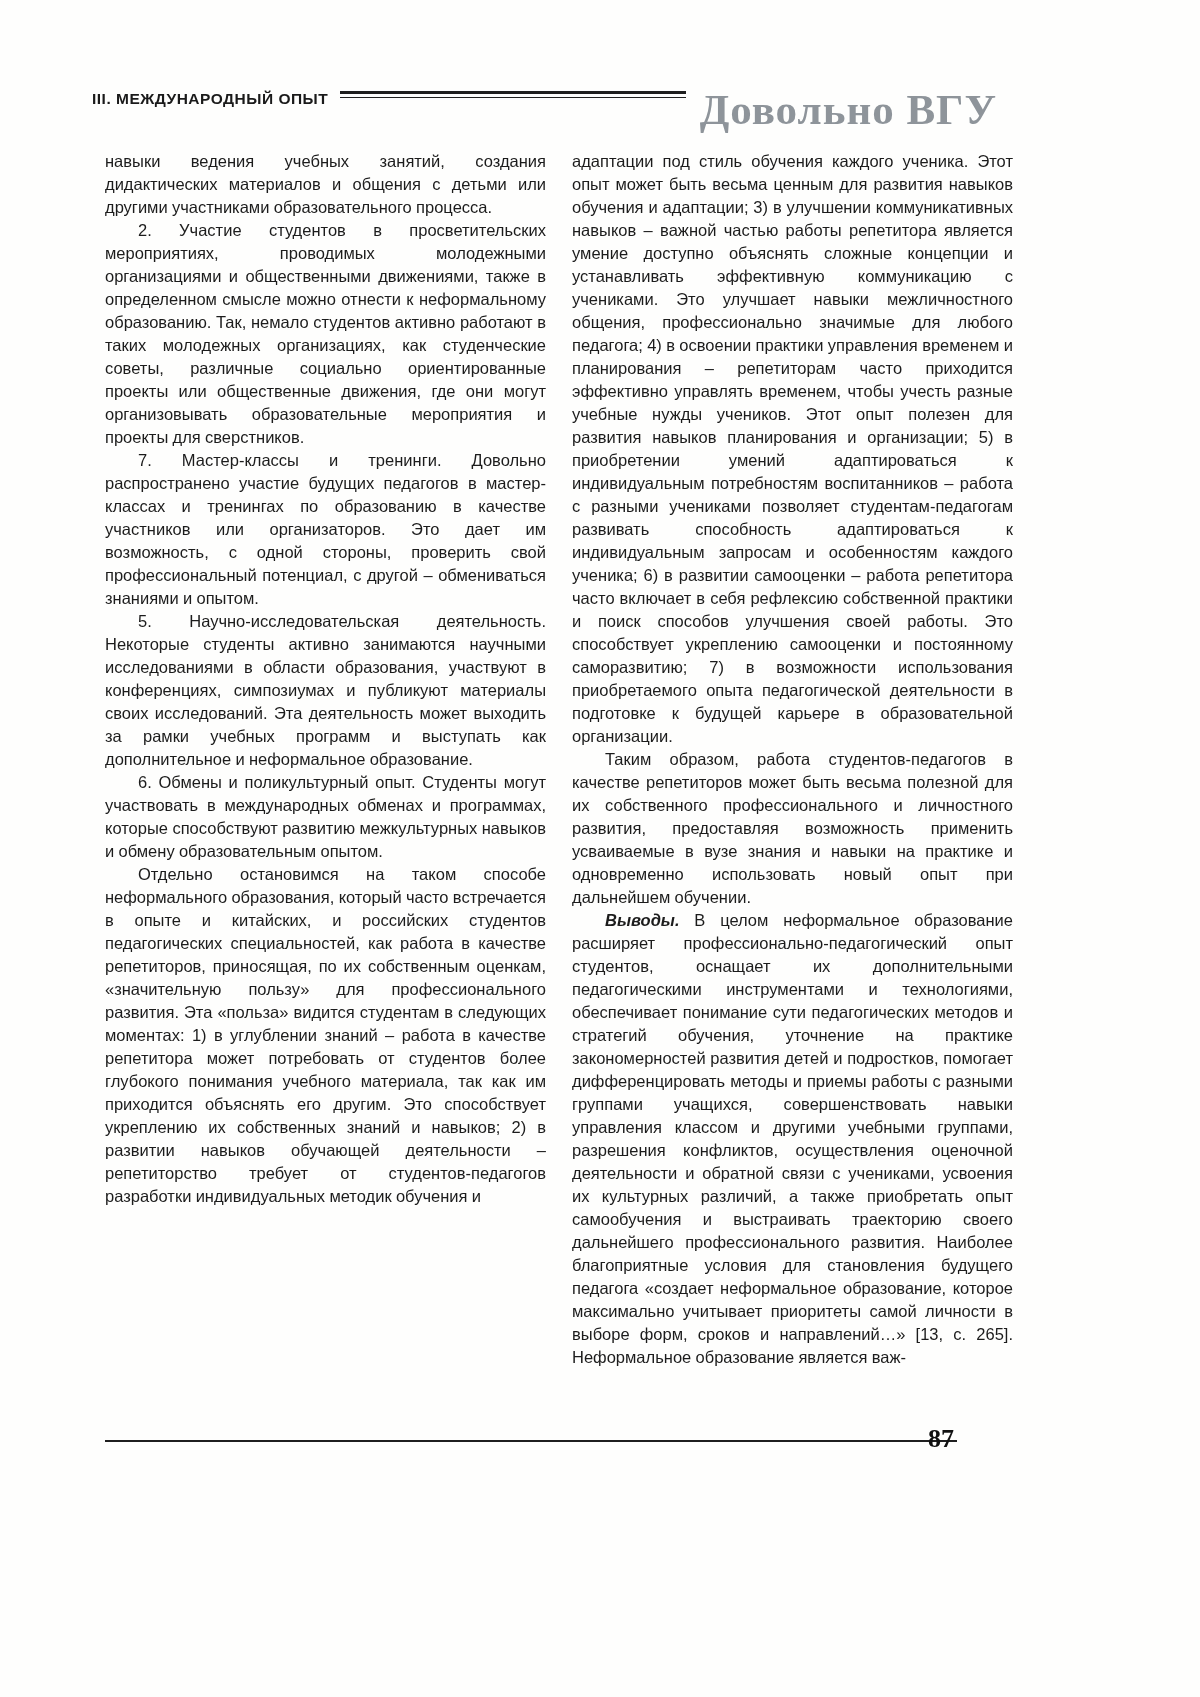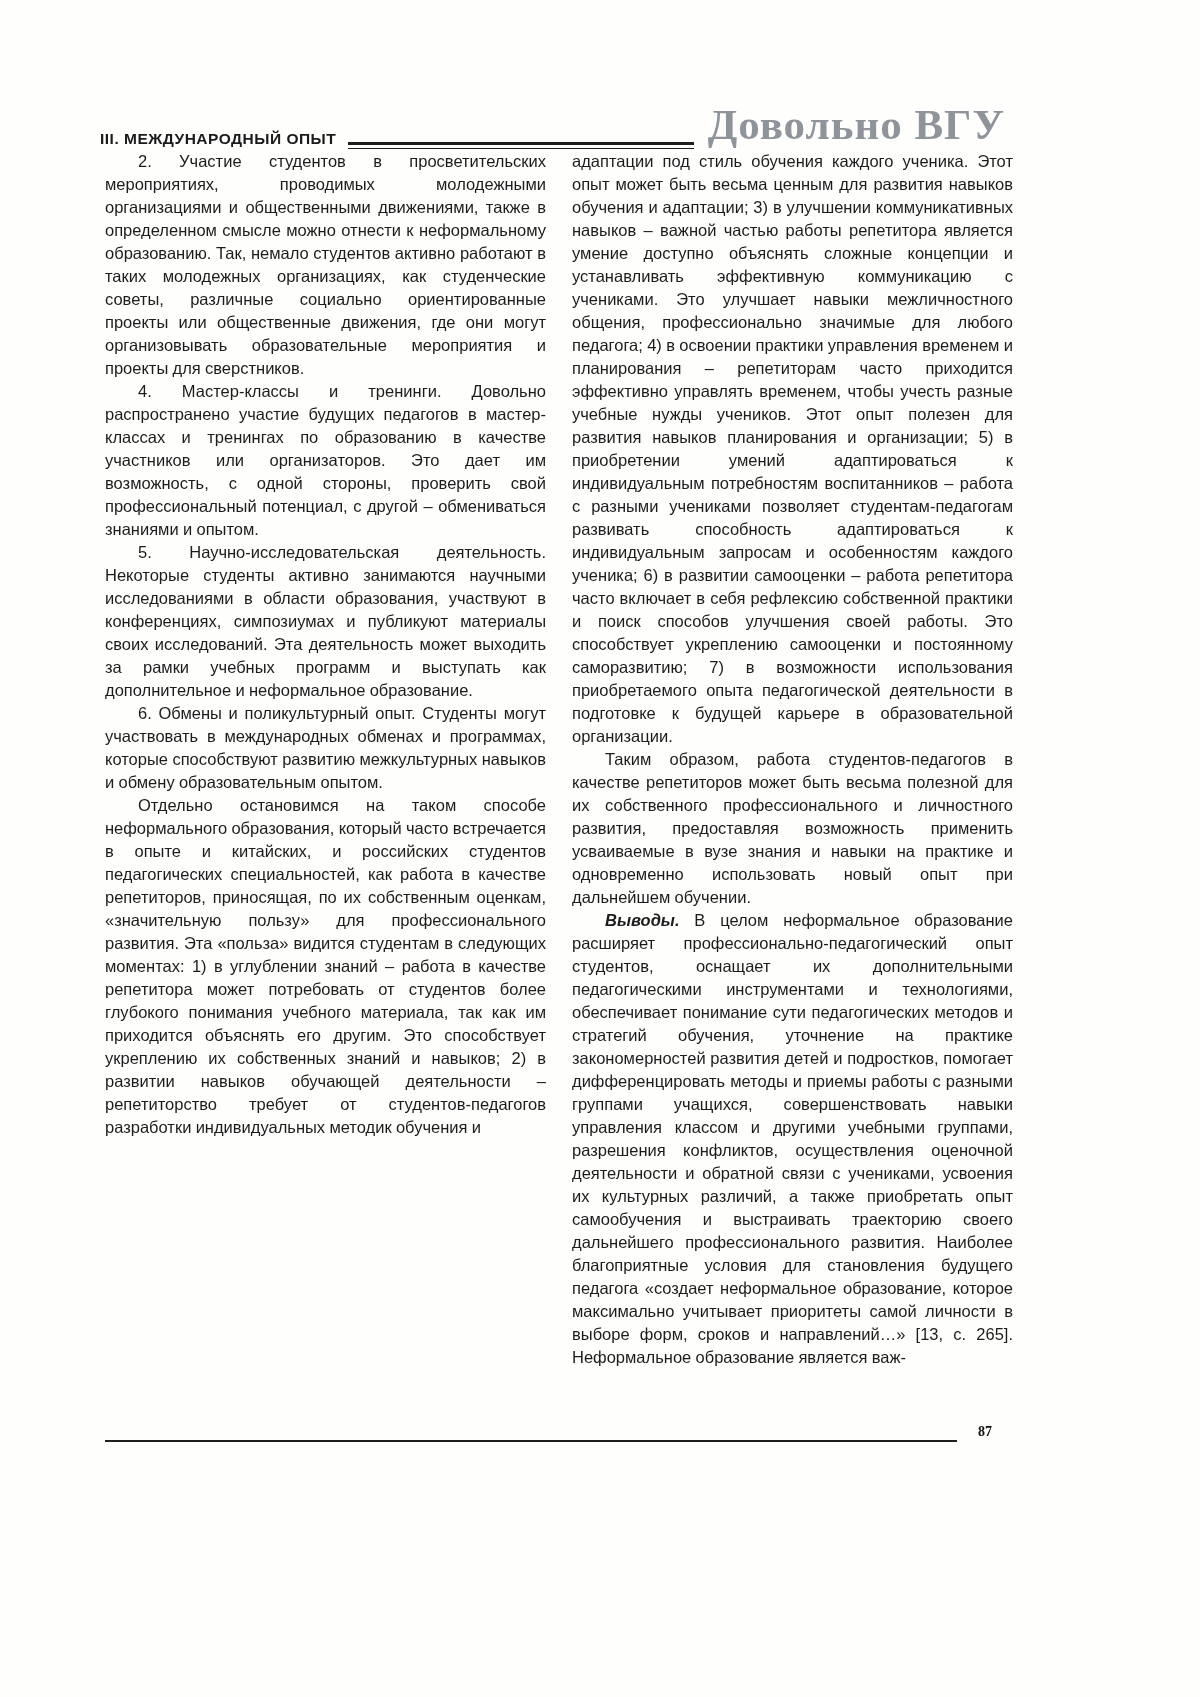--- a/index.html
+++ b/index.html
@@ -12,25 +12,25 @@
     height: 1697px;
     background: #fefefd;
     color: #1c1c1c;
     overflow: hidden;
   }
 
   
   .page-header {
     position: absolute;
     top: 88px;
-    left: 100px;
+    left: 92px;
     width: 905px;
     height: 58px;
     display: flex;
-    align-items: flex-end;
+    align-items: flex-start;
   }
   .section-title {
     font-weight: bold;
     font-size: 15.5px;
     letter-spacing: 0.5px;
     white-space: nowrap;
     color: #1a1a1a;
     transform: translateY(2px);
   }
   .header-rule {
@@ -78,43 +78,44 @@
   .footer-rule {
     position: absolute;
     top: 1440px;
     left: 105px;
     width: 852px;
     border-top: 2.5px solid #1f1f1f;
   }
   .page-number {
     position: absolute;
     top: 1424px;
-    left: 978px;
+    left: 928px;
     font-family: "Liberation Serif", "DejaVu Serif", serif;
     font-weight: bold;
-    font-size: 14px;
+    font-size: 26px;
     color: #111;
   }
 </style>
 </head>
 <body>
 
 <div class="page">
 
   <header class="page-header">
     <span class="section-title">III. МЕЖДУНАРОДНЫЙ ОПЫТ</span>
     <span class="header-rule"></span>
     <span class="journal-logo">Довольно ВГУ</span>
   </header>
 
   <main class="columns">
 
     <section class="column">
+      <p class="cont">навыки ведения учебных занятий, создания дидактических материалов и общения с детьми или другими участниками образовательного процесса.</p>
       <p>2. Участие студентов в просветительских мероприятиях, проводимых молодежными организациями и общественными движениями, также в определенном смысле можно отнести к неформальному образованию. Так, немало студентов активно работают в таких молодежных организациях, как студенческие советы, различные социально ориентированные проекты или общественные движения, где они могут организовывать образовательные мероприятия и проекты для сверстников.</p>
-      <p>4. Мастер-классы и тренинги. Довольно распространено участие будущих педагогов в мастер-классах и тренингах по образованию в качестве участников или организаторов. Это дает им возможность, с одной стороны, проверить свой профессиональный потенциал, с другой – обмениваться знаниями и опытом.</p>
+      <p>7. Мастер-классы и тренинги. Довольно распространено участие будущих педагогов в мастер-классах и тренингах по образованию в качестве участников или организаторов. Это дает им возможность, с одной стороны, проверить свой профессиональный потенциал, с другой – обмениваться знаниями и опытом.</p>
       <p>5. Научно-исследовательская деятельность. Некоторые студенты активно занимаются научными исследованиями в области образования, участвуют в конференциях, симпозиумах и публикуют материалы своих исследований. Эта деятельность может выходить за рамки учебных программ и выступать как дополнительное и неформальное образование.</p>
       <p>6. Обмены и поликультурный опыт. Студенты могут участвовать в международных обменах и программах, которые способствуют развитию межкультурных навыков и обмену образовательным опытом.</p>
       <p>Отдельно остановимся на таком способе неформального образования, который часто встречается в опыте и китайских, и российских студентов педагогических специальностей, как работа в качестве репетиторов, приносящая, по их собственным оценкам, «значительную пользу» для профессионального развития. Эта «польза» видится студентам в следующих моментах: 1) в углублении знаний – работа в качестве репетитора может потребовать от студентов более глубокого понимания учебного материала, так как им приходится объяснять его другим. Это способствует укреплению их собственных знаний и навыков; 2) в развитии навыков обучающей деятельности – репетиторство требует от студентов-педагогов разработки индивидуальных методик обучения и</p>
     </section>
 
     <section class="column">
       <p class="cont">адаптации под стиль обучения каждого ученика. Этот опыт может быть весьма ценным для развития навыков обучения и адаптации; 3) в улучшении коммуникативных навыков – важной частью работы репетитора является умение доступно объяснять сложные концепции и устанавливать эффективную коммуникацию с учениками. Это улучшает навыки межличностного общения, профессионально значимые для любого педагога; 4) в освоении практики управления временем и планирования – репетиторам часто приходится эффективно управлять временем, чтобы учесть разные учебные нужды учеников. Этот опыт полезен для развития навыков планирования и организации; 5) в приобретении умений адаптироваться к индивидуальным потребностям воспитанников – работа с разными учениками позволяет студентам-педагогам развивать способность адаптироваться к индивидуальным запросам и особенностям каждого ученика; 6) в развитии самооценки – работа репетитора часто включает в себя рефлексию собственной практики и поиск способов улучшения своей работы. Это способствует укреплению самооценки и постоянному саморазвитию; 7) в возможности использования приобретаемого опыта педагогической деятельности в подготовке к будущей карьере в образовательной организации.</p>
       <p>Таким образом, работа студентов-педагогов в качестве репетиторов может быть весьма полезной для их собственного профессионального и личностного развития, предоставляя возможность применить усваиваемые в вузе знания и навыки на практике и одновременно использовать новый опыт при дальнейшем обучении.</p>
       <p><b>Выводы.</b> <span>В целом неформальное образование расширяет профессионально-педагогический опыт студентов, оснащает их дополнительными педагогическими инструментами и технологиями, обеспечивает понимание сути педагогических методов и стратегий обучения, уточнение на практике закономерностей развития детей и подростков, помогает дифференцировать методы и приемы работы с разными группами учащихся, совершенствовать навыки управления классом и другими учебными группами, разрешения конфликтов, осуществления оценочной деятельности и обратной связи с учениками, усвоения их культурных различий, а также приобретать опыт самообучения и выстраивать траекторию своего дальнейшего профессионального развития. Наиболее благоприятные условия для становления будущего педагога «создает неформальное образование, которое максимально учитывает приоритеты самой личности в выборе форм, сроков и направлений…» [13, с. 265]. Неформальное образование является важ-</span></p>
     </section>

